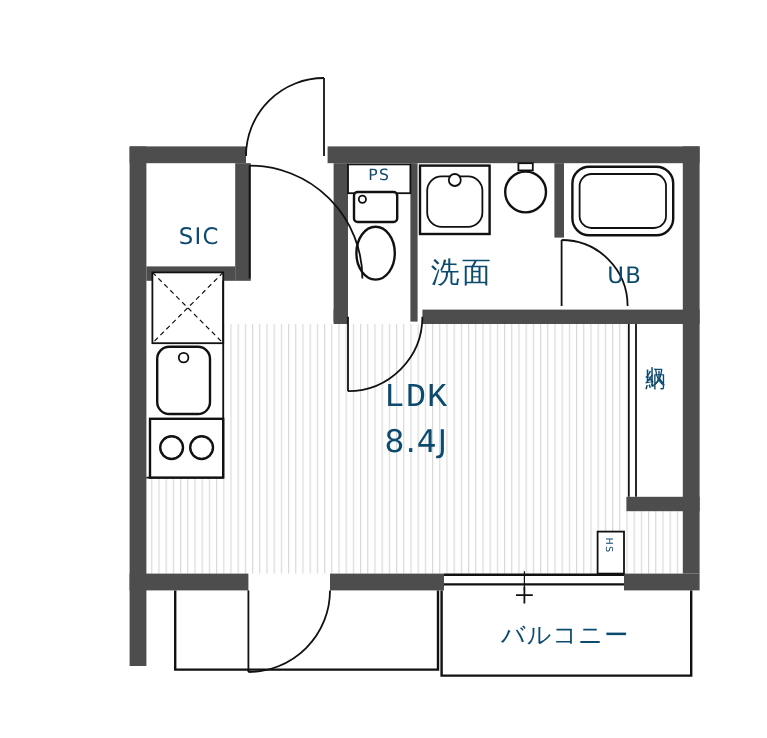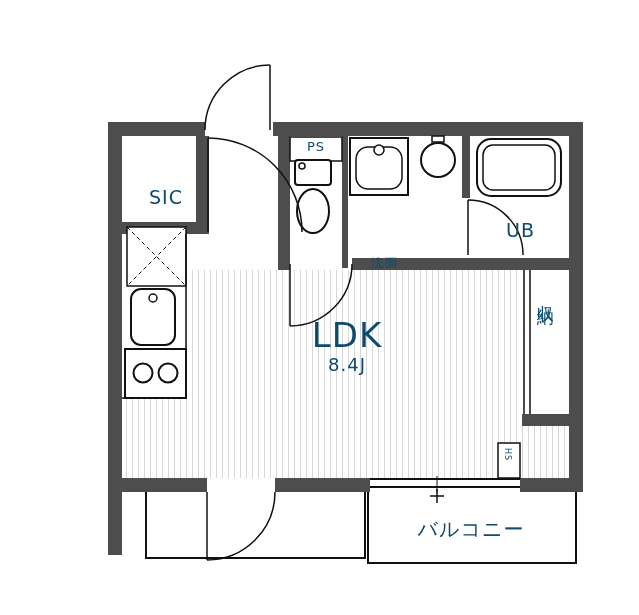--- a/index.html
+++ b/index.html
@@ -14,24 +14,24 @@
   .label{
     position:absolute;
     color:#0c4a6e;
     font-family:"DejaVu Sans","Liberation Sans",sans-serif;
     text-align:center;
     line-height:1.1;
     white-space:nowrap;
   }
   .lbl-sic{left:136px;top:187px;width:60px;font-size:19px;letter-spacing:1px;text-align:center;}
   .lbl-ps{left:294px;top:140px;width:44px;font-size:13px;letter-spacing:1px;}
-  .lbl-washroom{left:353px;top:214px;width:64px;font-size:12px;letter-spacing:2px;margin-top:43px;}
+  .lbl-washroom{left:353px;top:214px;width:64px;font-size:24px;letter-spacing:2px;}
   .lbl-ub{left:487px;top:220px;width:48px;font-size:19px;letter-spacing:1px;text-align:right;}
-  .lbl-ldk{left:285px;top:317px;width:124px;font-size:34px;letter-spacing:1px;}
-  .lbl-ldk-size{left:285px;top:355px;width:124px;font-size:18px;letter-spacing:1px;text-align:center;}
+  .lbl-ldk{left:285px;top:317px;width:124px;font-size:28px;letter-spacing:1px;font-family:Liberation Mono, monospace;}
+  .lbl-ldk-size{left:285px;top:355px;width:124px;font-size:26px;letter-spacing:1px;text-align:center;}
   .lbl-closet{left:536px;top:292px;font-size:17px;letter-spacing:3px;writing-mode:vertical-rl;}
   .lbl-hs{left:502px;top:448px;font-size:8px;writing-mode:vertical-rl;letter-spacing:1px;}
   .lbl-balcony{left:398px;top:518px;width:146px;font-size:20px;letter-spacing:1px;}
 </style>
 </head>
 <body>
 
 <div id="stage">
 
   <svg id="plan-svg" width="639" height="615" viewBox="0 0 639 615" xmlns="http://www.w3.org/2000/svg">

